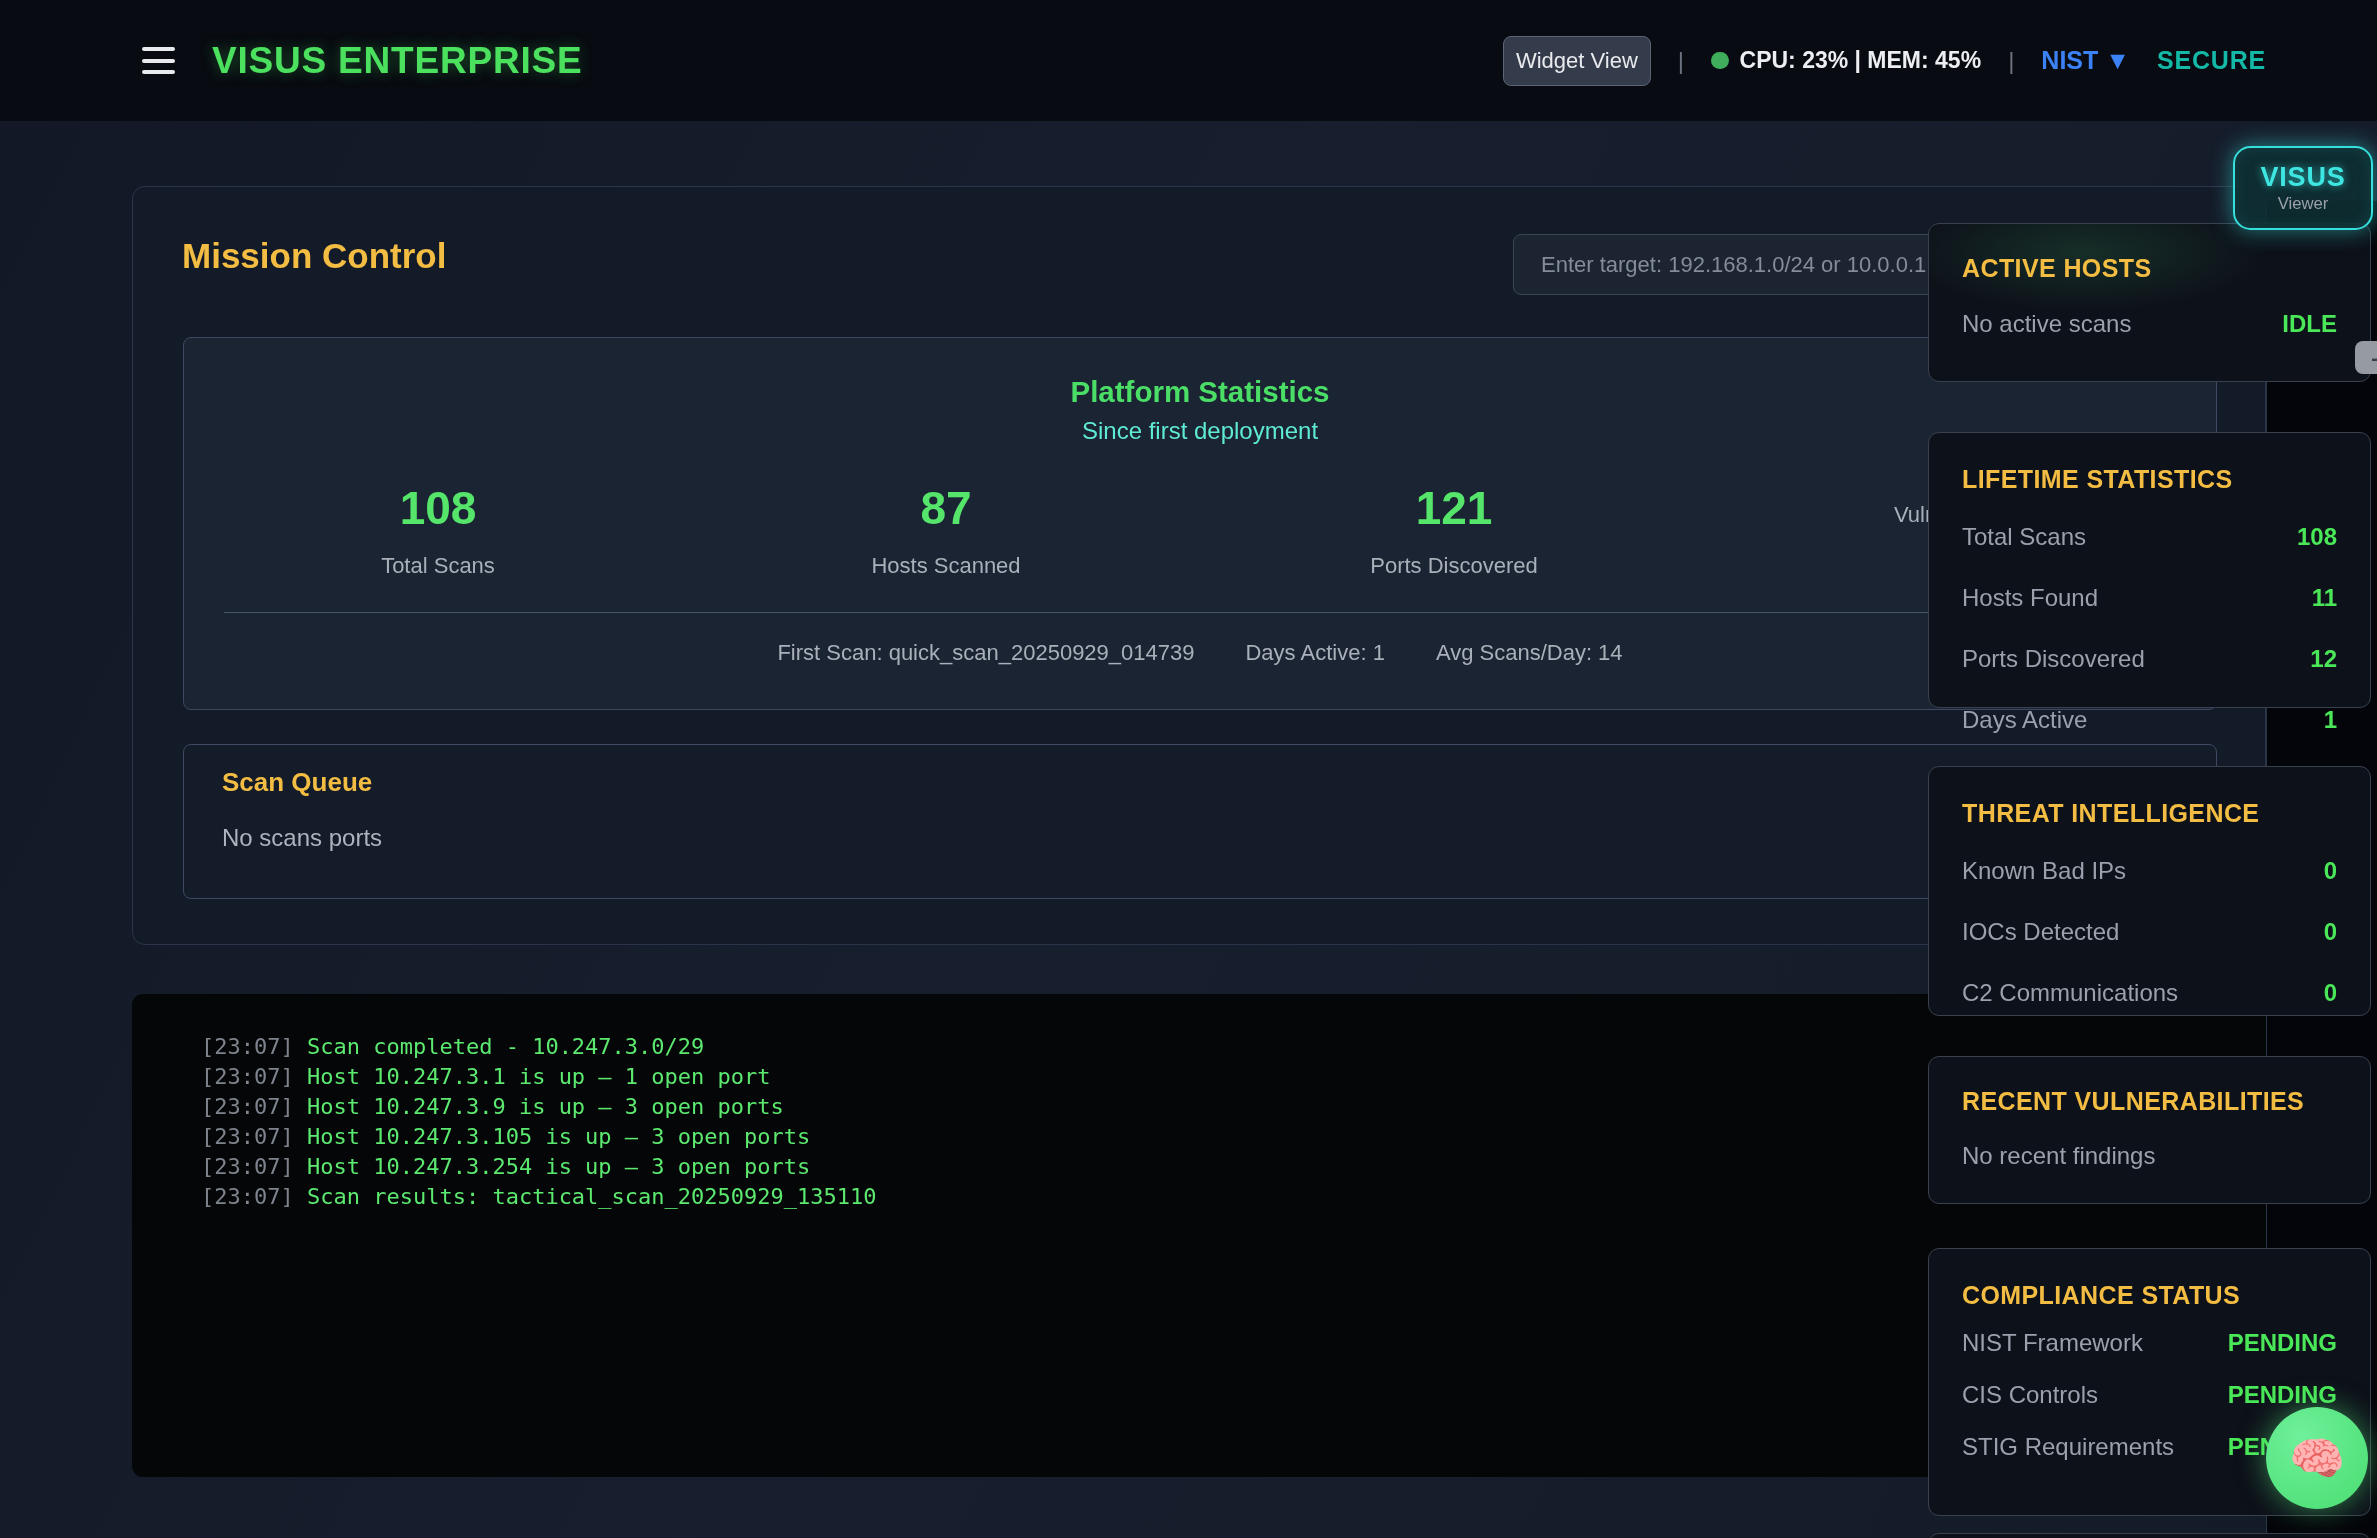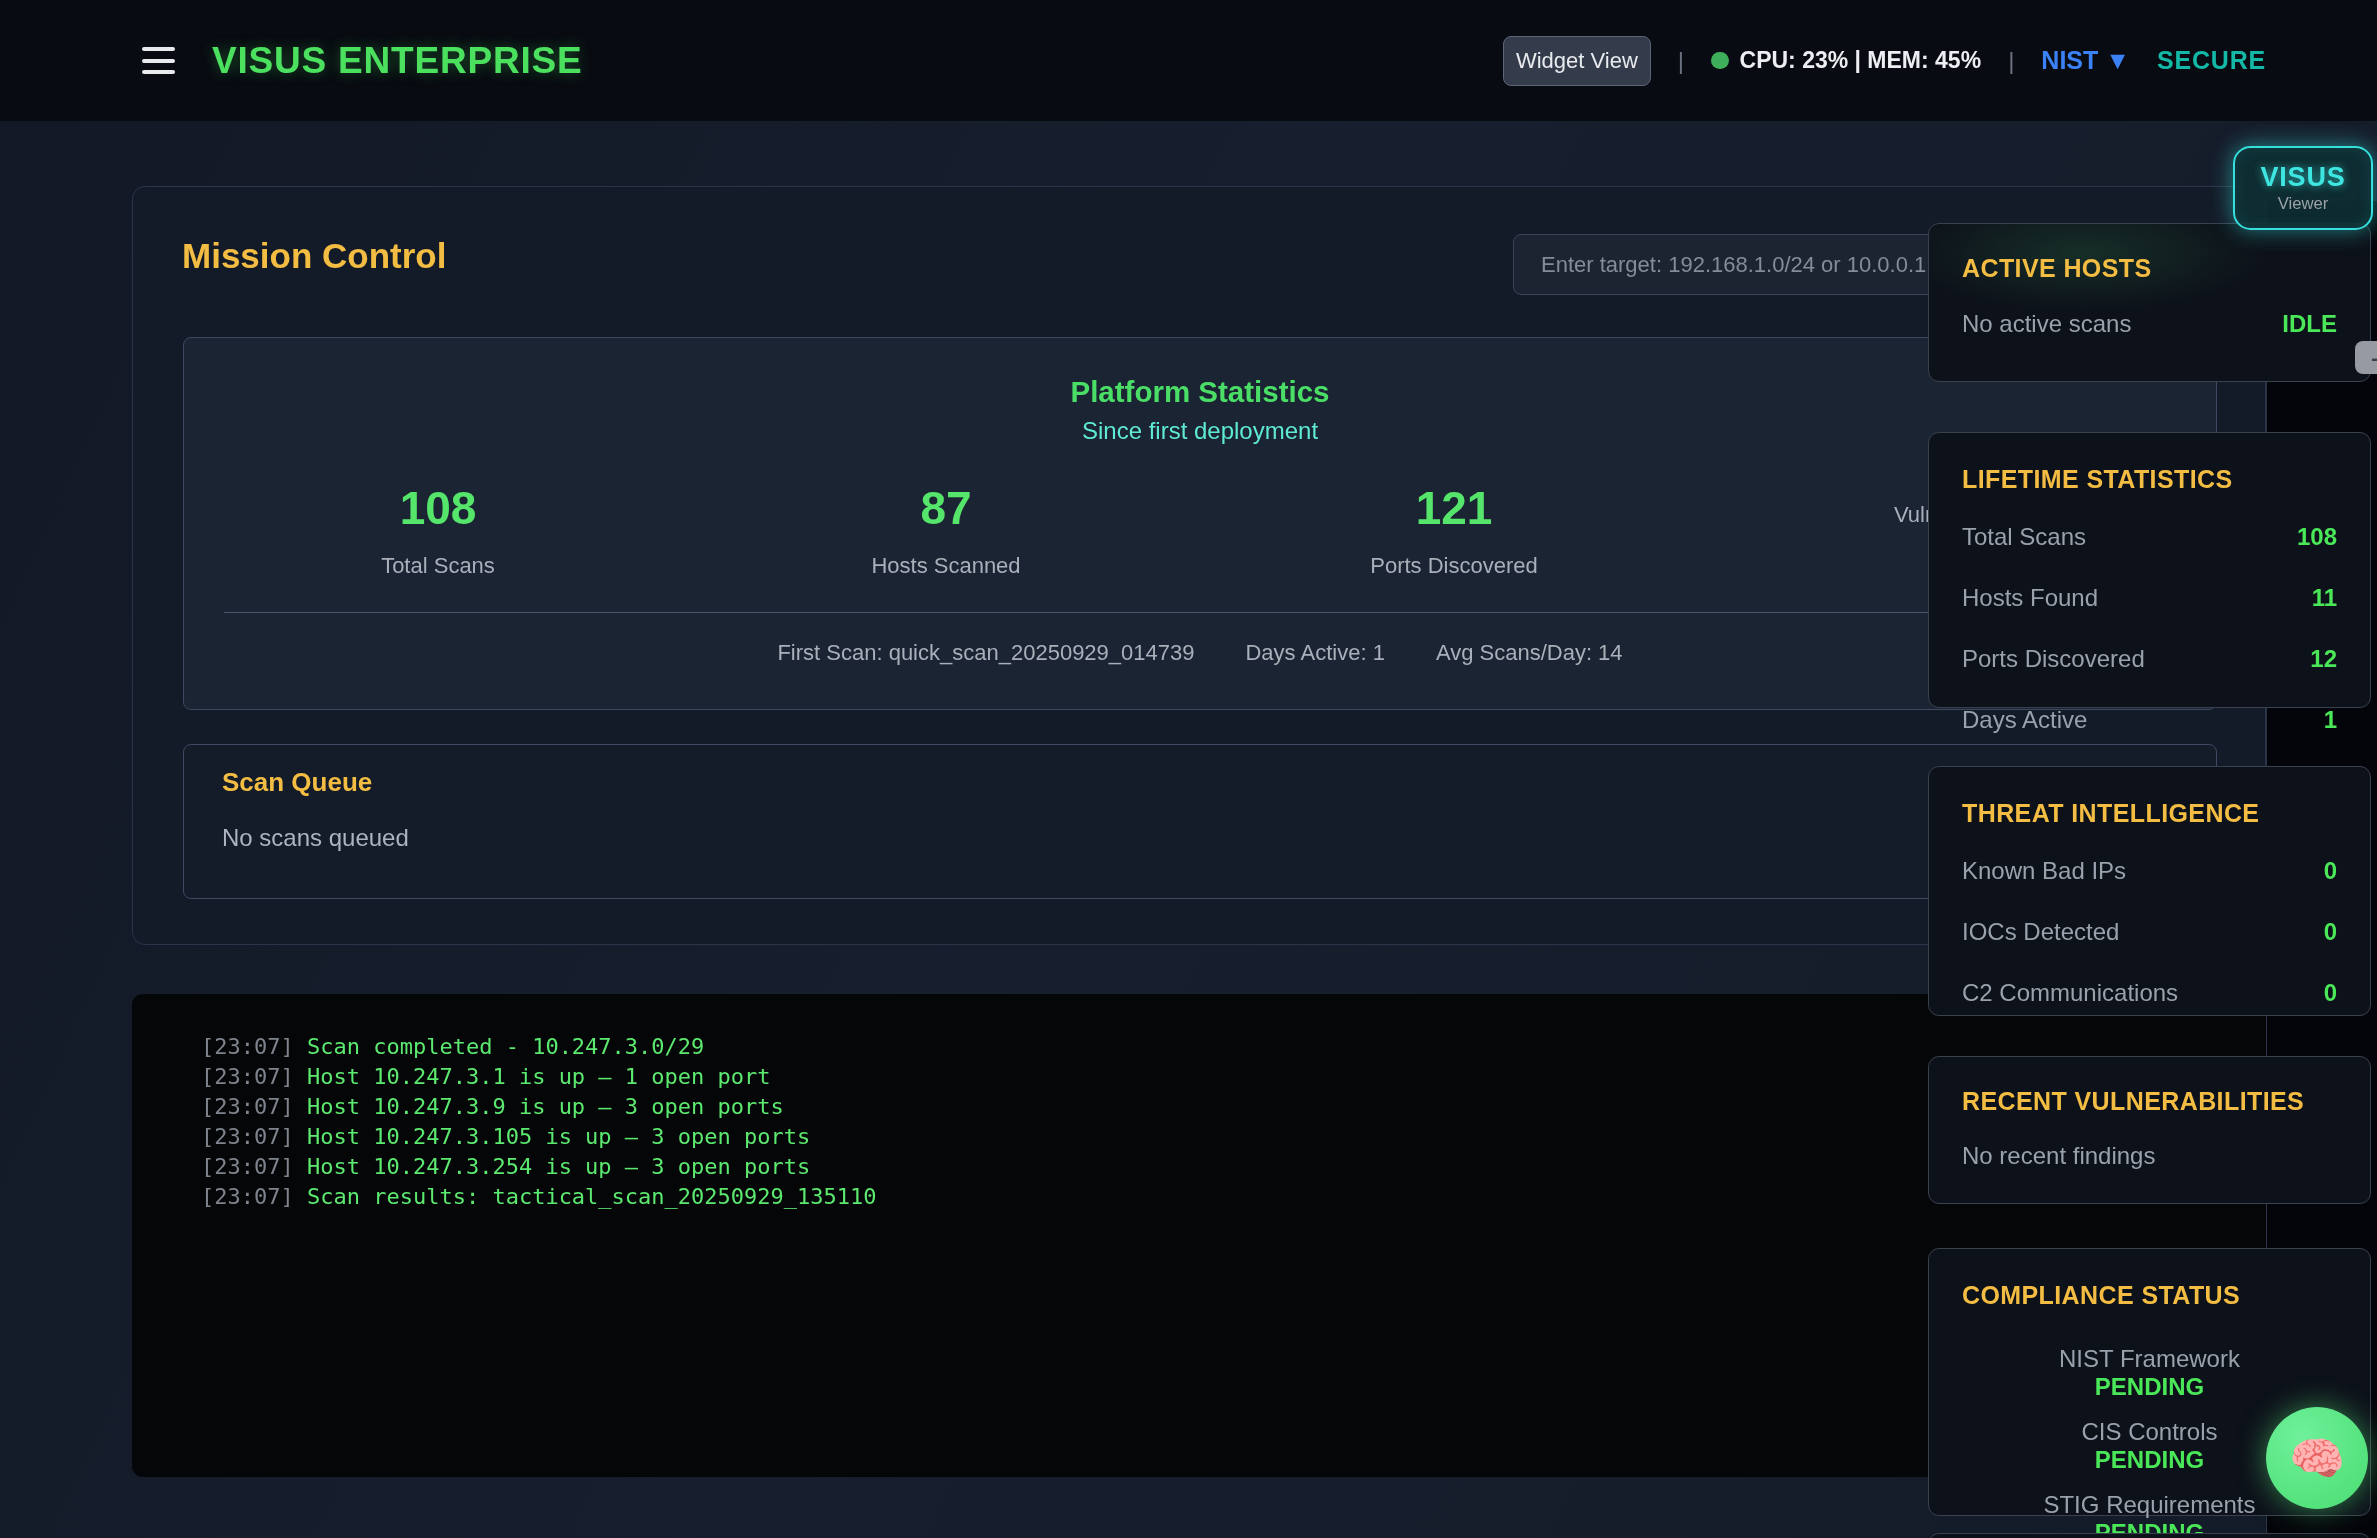--- a/index.html
+++ b/index.html
@@ -117,21 +117,21 @@
   .w-threat { top:766px; height:250px; }
   .w-threat .w-title { margin-top:32px; }
   .w-threat .w-row { margin-top:24px; height:37px; }
 
   .w-recent { top:1056px; height:148px; }
   .w-recent .w-title { margin-top:30px; }
   .w-recent .w-msg { margin-top:25.5px; }
 
   .w-comp { top:1248px; height:268px; }
   .w-comp .w-title { margin-top:32px; }
-  .w-comp .w-row { margin-top:35px; height:38px;flex-direction:column; }
+  .w-comp .w-row { margin-top:14px; height:38px; }
 
   .w-next { top:1533px; height:32px; }
 
   
   .viewer-badge {
     position:absolute; left:2233px; top:146px; width:140px; height:84px;
     background:rgba(14,46,50,.92); border:2.4px solid #35e0dc; border-radius:17.5px;
     box-shadow:0 0 22px rgba(53,224,220,.55), inset 0 0 16px rgba(53,224,220,.12);
     display:flex; flex-direction:column; align-items:center; justify-content:center;
     z-index:4; cursor:pointer;
@@ -207,21 +207,21 @@
     <div class="platform-divider"></div>
     <div class="platform-footer">
       <span>First Scan: quick_scan_20250929_014739</span>
       <span>Days Active: 1</span>
       <span>Avg Scans/Day: 14</span>
     </div>
   </div>
 
   <div class="scan-queue">
     <div class="sq-title">Scan Queue</div>
-    <div class="sq-msg">No scans queued</div>
+    <div class="sq-msg">No scans ports</div>
   </div>
 </div>
 
 <div class="terminal">
   <div class="tline"><span class="t">[23:07]</span> <span class="m">Scan completed - 10.247.3.0/29</span></div>
   <div class="tline"><span class="t">[23:07]</span> <span class="m">Host 10.247.3.1 is up – 1 open port</span></div>
   <div class="tline"><span class="t">[23:07]</span> <span class="m">Host 10.247.3.9 is up – 3 open ports</span></div>
   <div class="tline"><span class="t">[23:07]</span> <span class="m">Host 10.247.3.105 is up – 3 open ports</span></div>
   <div class="tline"><span class="t">[23:07]</span> <span class="m">Host 10.247.3.254 is up – 3 open ports</span></div>
   <div class="tline"><span class="t">[23:07]</span> <span class="m">Scan results: tactical_scan_20250929_135110</span></div>

